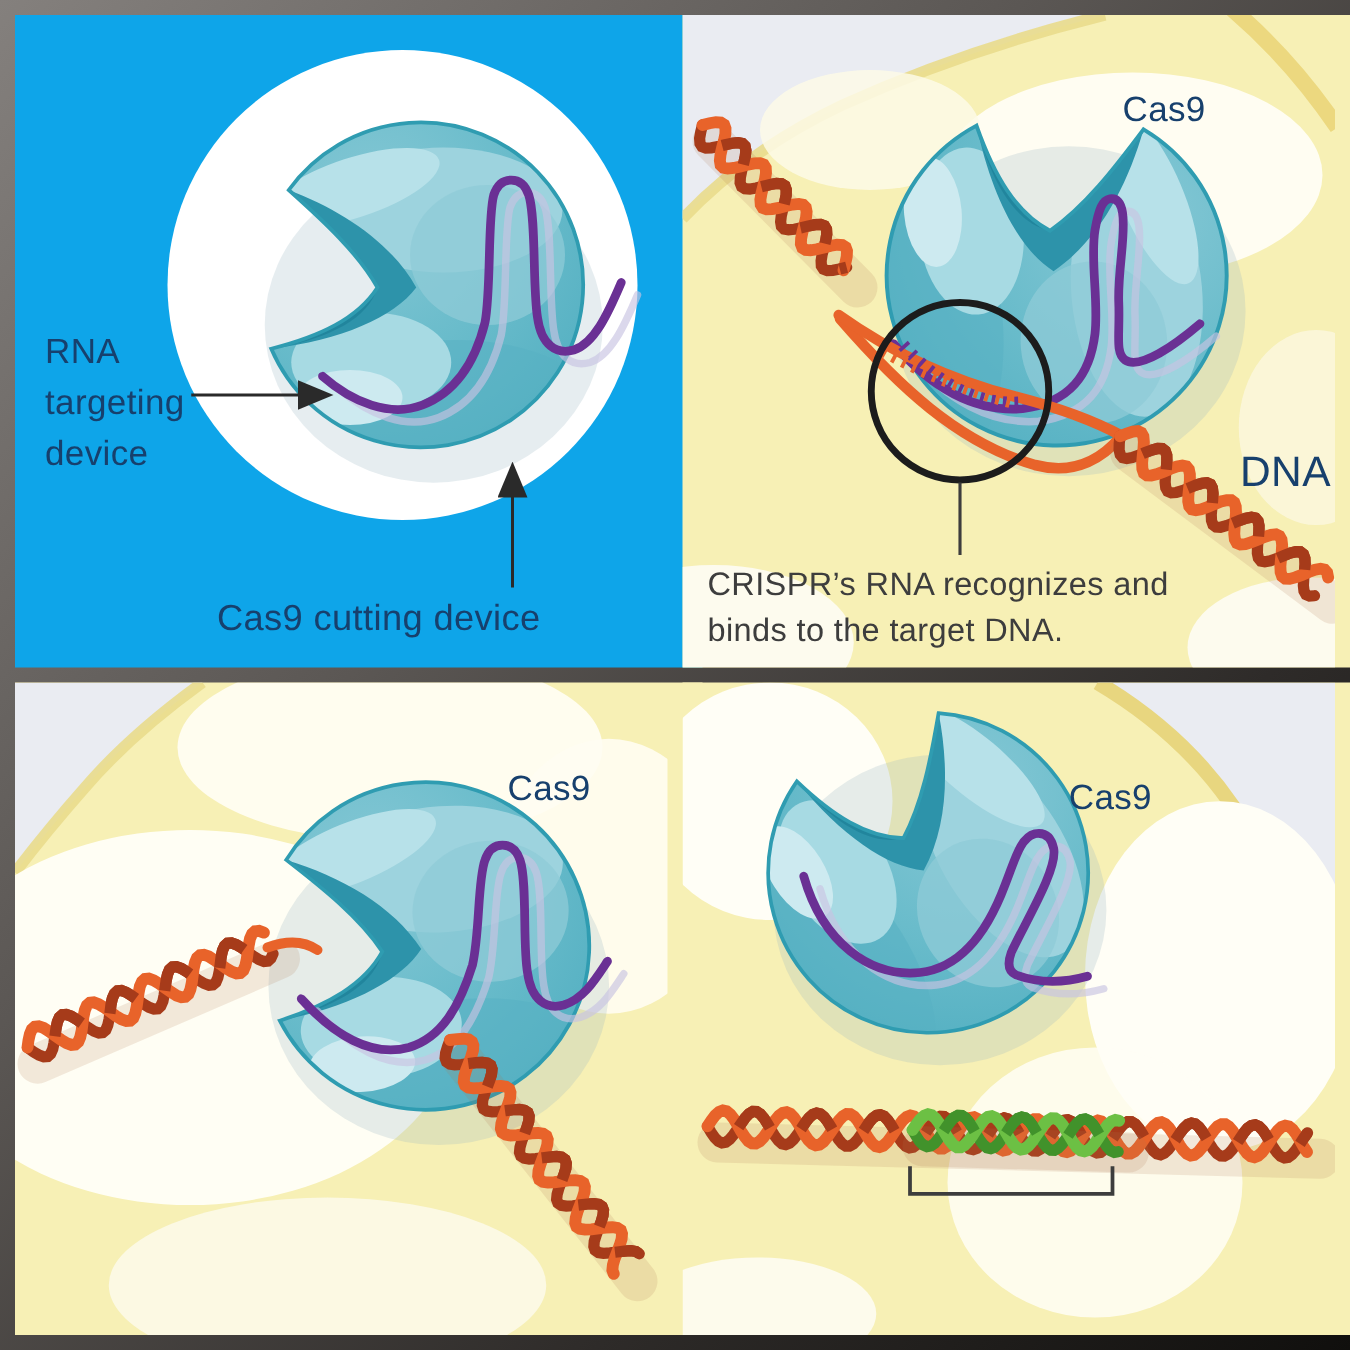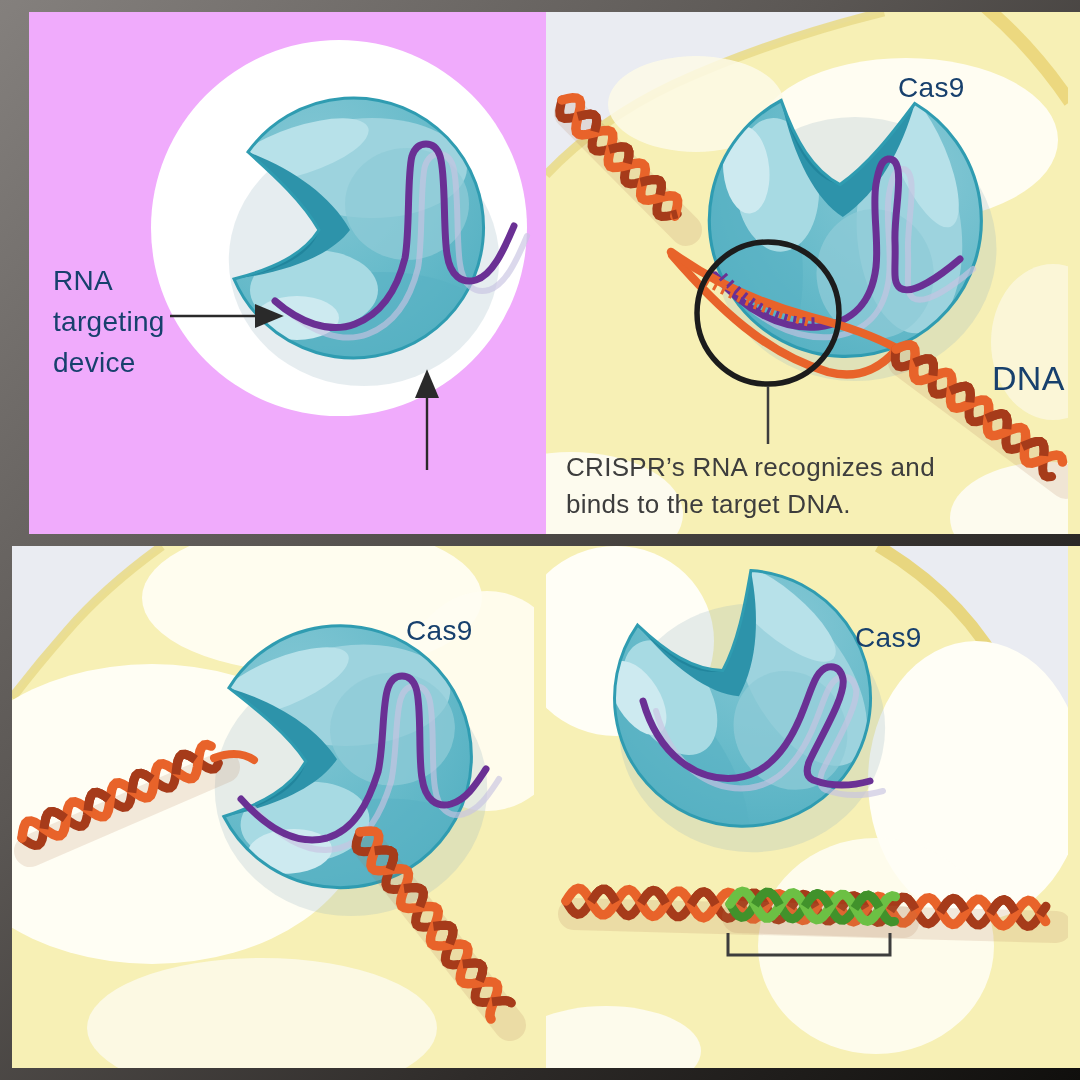--- a/index.html
+++ b/index.html
@@ -2,21 +2,21 @@
 <html style="--navy: #17406d; --gray: #3d3d3d;"><head>
 <meta charset="utf-8">
 <style>
   html,body{margin:0;padding:0;}
   body{
     width:1080px;height:1080px;position:relative;overflow:hidden;
     background:linear-gradient(135deg,#84807d 0%,#5b5754 38%,#2e2b29 72%,#100f0d 100%);
     font-family:"Liberation Sans",sans-serif;
   }
   .panel{position:absolute;width:522px;height:522px;overflow:hidden;padding-left:28px;}
-  #panel1{left:12px;top:12px;background:#f0abfc;margin-left:17px;}
+  #panel1{left:12px;top:12px;background:#0ea5e9;}
   #panel2{left:546px;top:12px;background:#f7f0b5;}
   #panel3{left:12px;top:546px;background:#f7f0b5;}
   #panel4{left:546px;top:546px;background:#f7f0b5;}
   .panel svg{position:absolute;left:0;top:0;}
   .lbl{position:absolute;color:var(--navy,#17406d);letter-spacing:.3px;}
   #lbl-rna{left:24px;top:248px;width:172px;font-size:28px;line-height:41px;}
   #lbl-cutting{left:146px;top:467px;width:290px;font-size:29px;text-align:center;}
   #lbl-cas9-p2{left:352px;top:60px;font-size:28px;}
   #lbl-dna-p2{left:446px;top:347px;font-size:34px;}
   #lbl-caption-p2{left:20px;top:437px;width:378px;font-size:26px;line-height:37px;color:var(--gray,#3d3d3d);}
@@ -59,20 +59,21 @@
           <path d="M -118 49 C -79 39 -49 25 -33 0 C -40 24 -70 41 -118 49 Z" fill="#20849b" opacity="0.9"></path>
         </g>
         <path d="M -104 -78 A 130 130 0 1 1 -118 49 C -79 39 -49 25 -33 0 C -49 -28 -76 -53 -104 -78 Z" fill="none" stroke="#2f9cb1" stroke-width="3"></path>
       </g>
       <path d="M 246 289 C 270 310 300 322 326 312 C 352 302 368 278 376 246 C 381 220 378 162 383 144 Q 387 132 397 132 Q 407 132 411 144 C 417 162 414 218 418 242 C 421 264 433 272 447 268 C 463 263 474 240 485 214" fill="none" stroke="#c8c3e2" stroke-width="6" stroke-linecap="round" opacity="0.65" transform="translate(13 10)"></path>
       <path d="M 246 289 C 270 310 300 322 326 312 C 352 302 368 278 376 246 C 381 220 378 162 383 144 Q 387 132 397 132 Q 407 132 411 144 C 417 162 414 218 418 242 C 421 264 433 272 447 268 C 463 263 474 240 485 214" fill="none" stroke="#6a3094" stroke-width="7" stroke-linecap="round"></path>
       <path d="M 141 304 L 250 304" stroke="#2a2a2a" stroke-width="2.4" fill="none" marker-end="url(#ar1)"></path>
       <path d="M 398 458 L 398 362" stroke="#2a2a2a" stroke-width="2.4" fill="none" marker-end="url(#ar1)"></path>
     </svg>
   <div class="lbl" id="lbl-rna">RNA targeting device</div>
+  <div class="lbl" id="lbl-cutting">Cas9 cutting device</div>
 </div>
 
 <div class="panel" id="panel2">
   <svg id="svg2" width="522" height="522" viewBox="0 0 522 522">
       <path d="M0 0 H338 Q225 28 128 72 Q52 108 0 163 Z" fill="#eaecf2"></path>
       <path d="M0 163 Q52 108 128 72 Q225 28 338 0" stroke="#e9dc8c" stroke-width="9" fill="none" opacity="0.9"></path>
       <path d="M 436 -8 Q 486 34 524 90" stroke="#ecd87f" stroke-width="13" fill="none"></path>
       <ellipse cx="360" cy="128" rx="152" ry="82" fill="#fffdf2"></ellipse>
       <ellipse cx="150" cy="92" rx="88" ry="48" fill="#fdfae8" opacity="0.85"></ellipse>
       <ellipse cx="25" cy="502" rx="112" ry="62" fill="#fdfbee"></ellipse>

